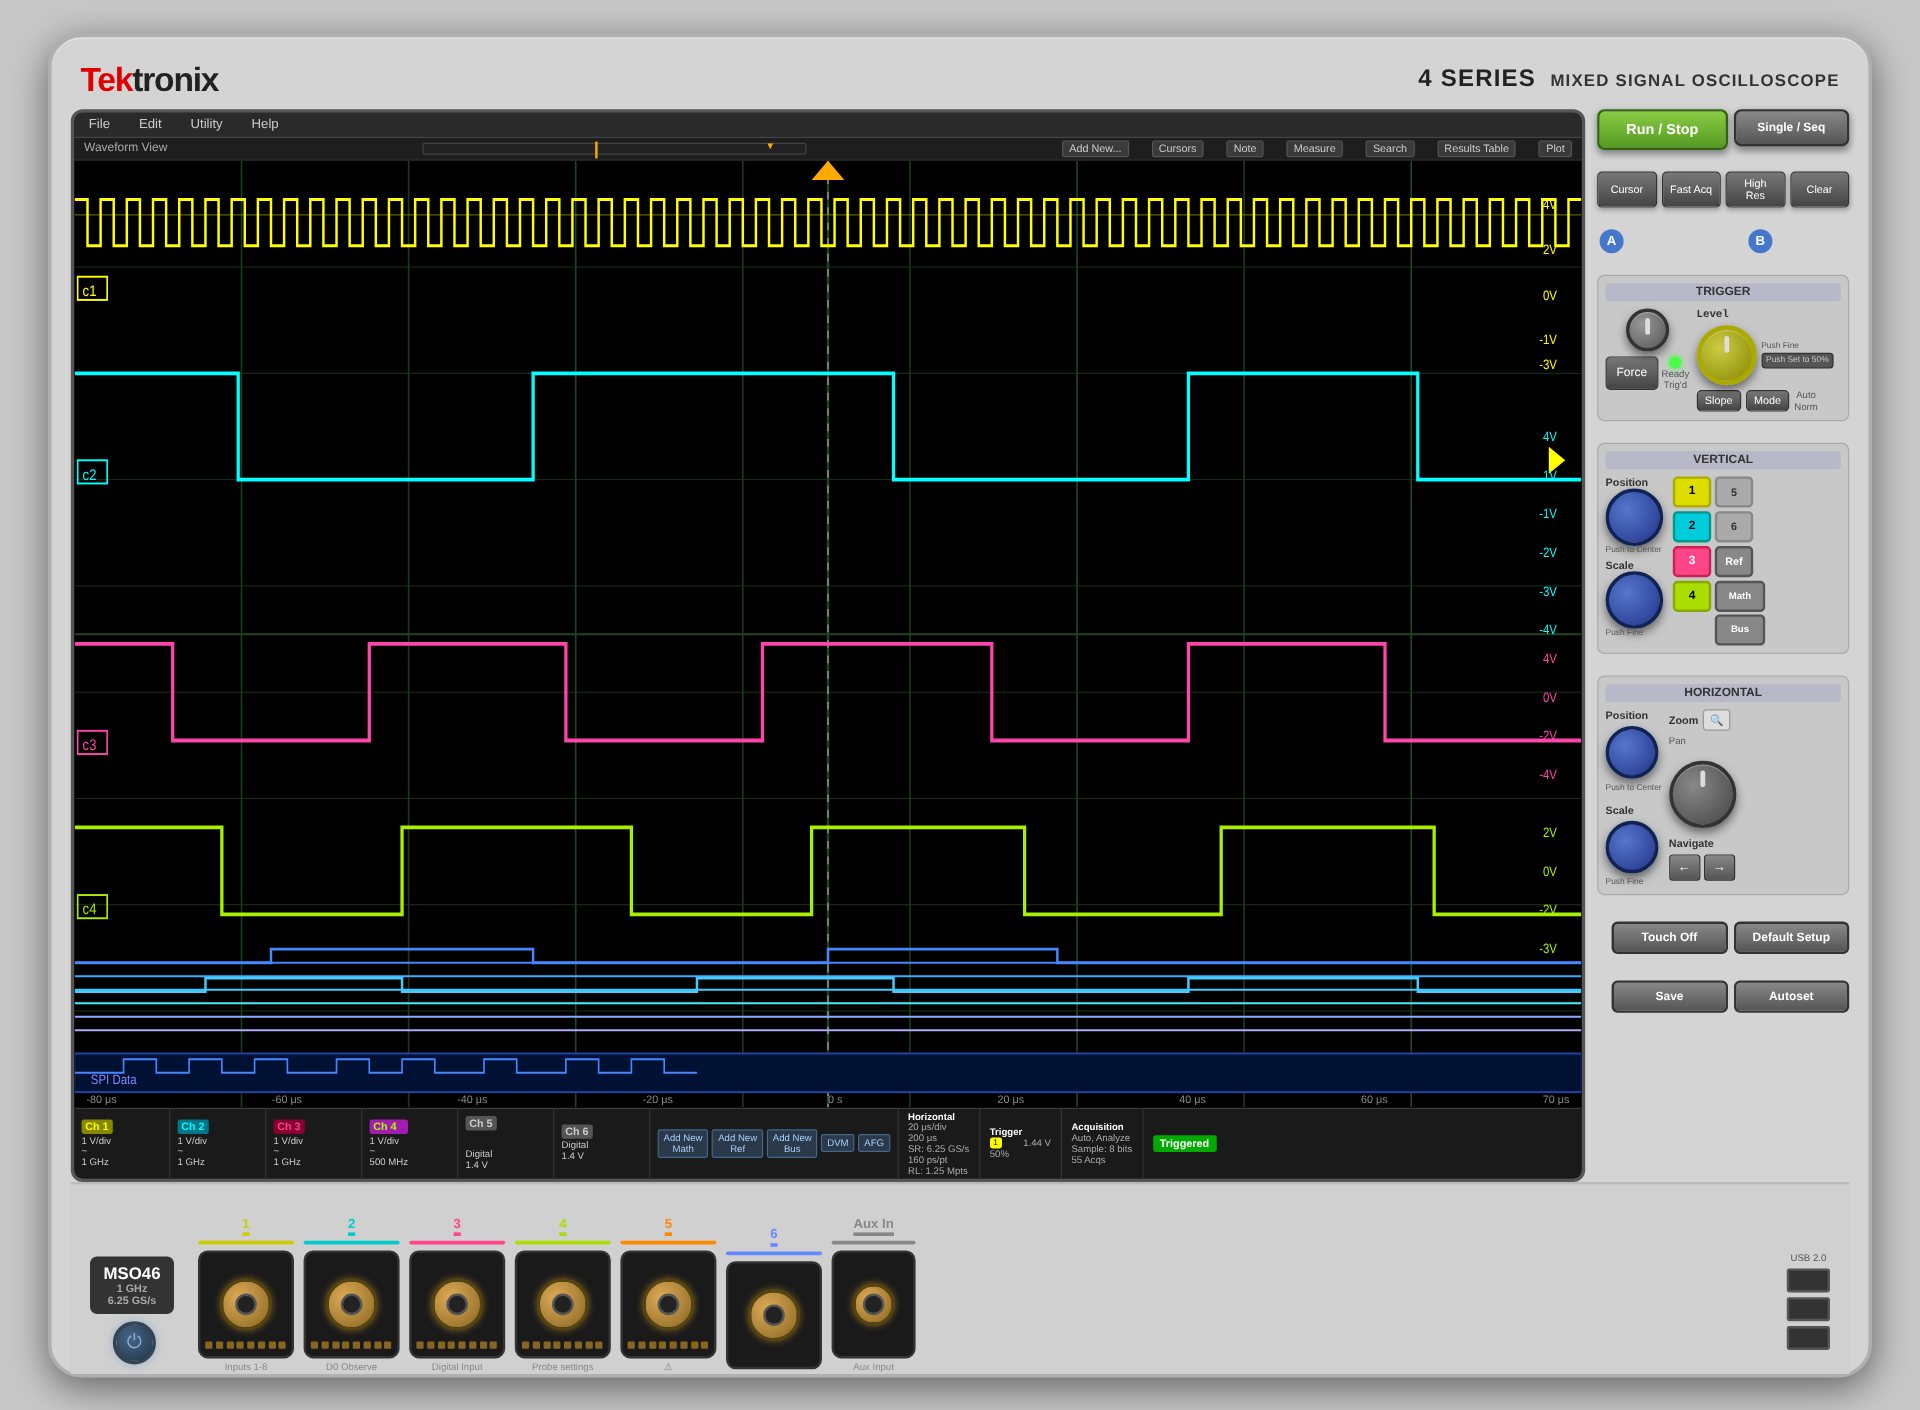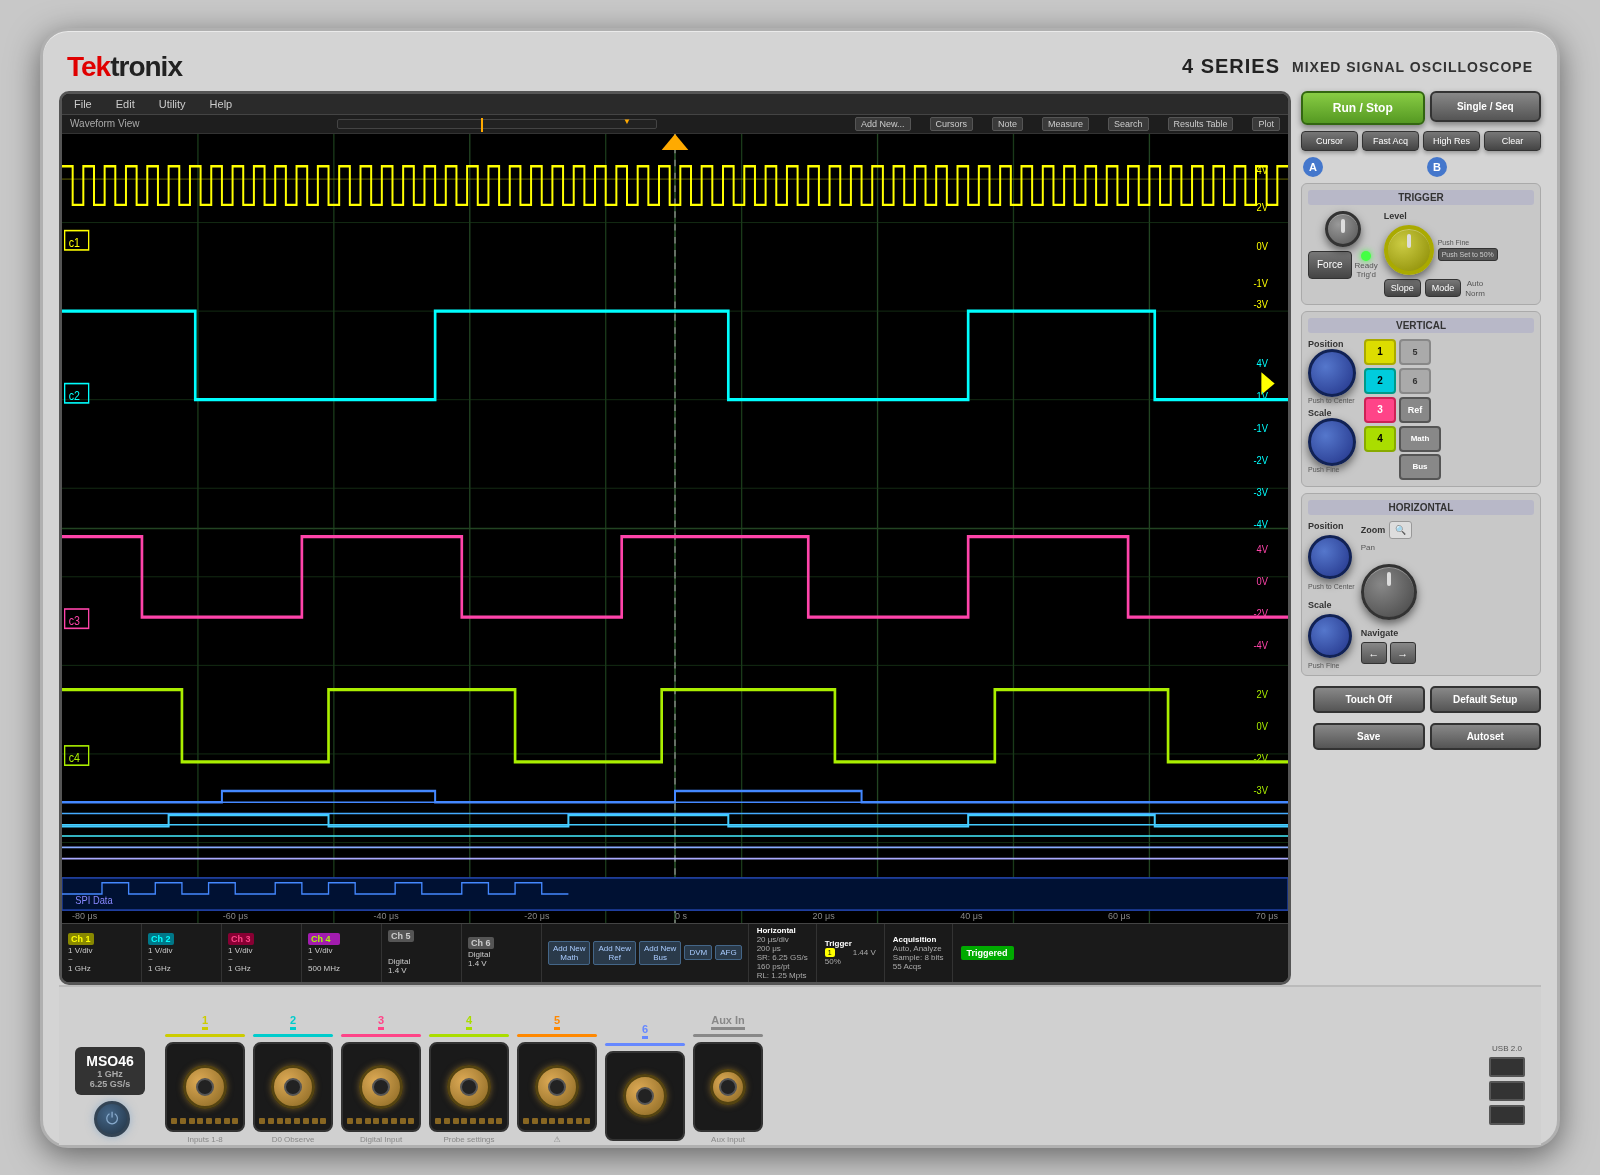--- a/index.html
+++ b/index.html
@@ -174,24 +174,24 @@
       color: #aaccff;
       border: 1px solid #446688;
       border-radius: 2px;
       font-size: 8px;
       padding: 2px 4px;
       cursor: pointer;
     }
 
     
     .controls-panel {
-      width: 240px;
+      width: 210px;
       display: flex;
       flex-direction: column;
-      gap: 6px;
+      gap: 18px;
       padding-bottom: 6px;
     }
     
     .top-buttons {
       display: flex;
       gap: 5px;
       align-items: flex-start;
     }
     .run-stop-btn {
       background: linear-gradient(180deg, #88cc44, #559922);
@@ -301,20 +301,21 @@
       width: 10px;
       height: 10px;
       border-radius: 50%;
       background: #44ff44;
       box-shadow: 0 0 6px #44ff44;
     }
     .level-knob-area {
       display: flex;
       align-items: flex-end;
       gap: 4px;
+      font-family: Liberation Mono, monospace;
     }
     .level-label { font-size: 9px; color: #333; font-weight: bold; }
     .set50-btn {
       background: #555;
       color: #ccc;
       font-size: 7px;
       border: 1px solid #333;
       border-radius: 3px;
       padding: 2px 3px;
       cursor: pointer;

